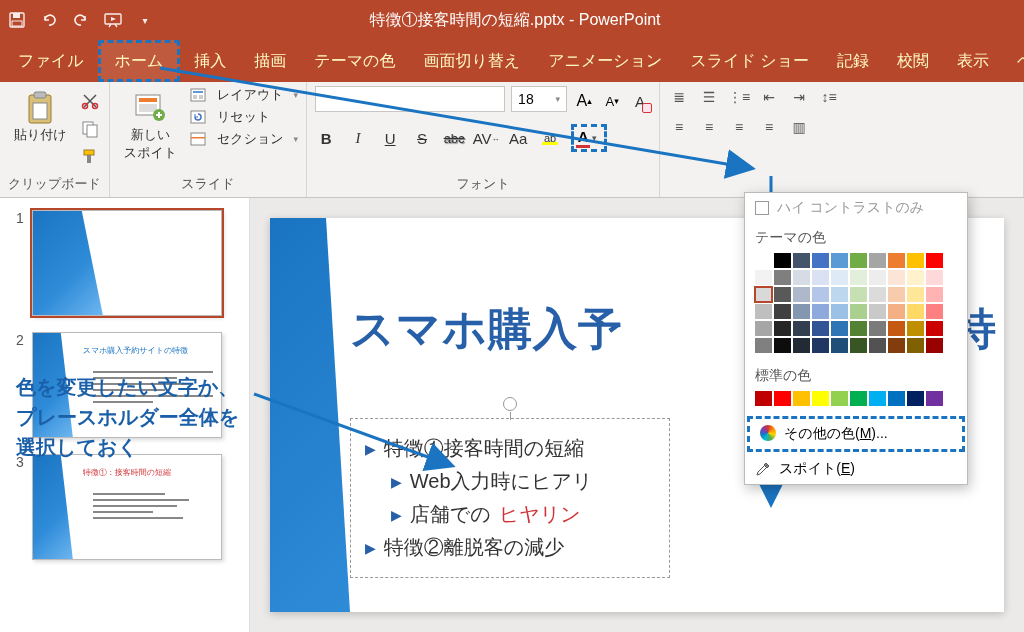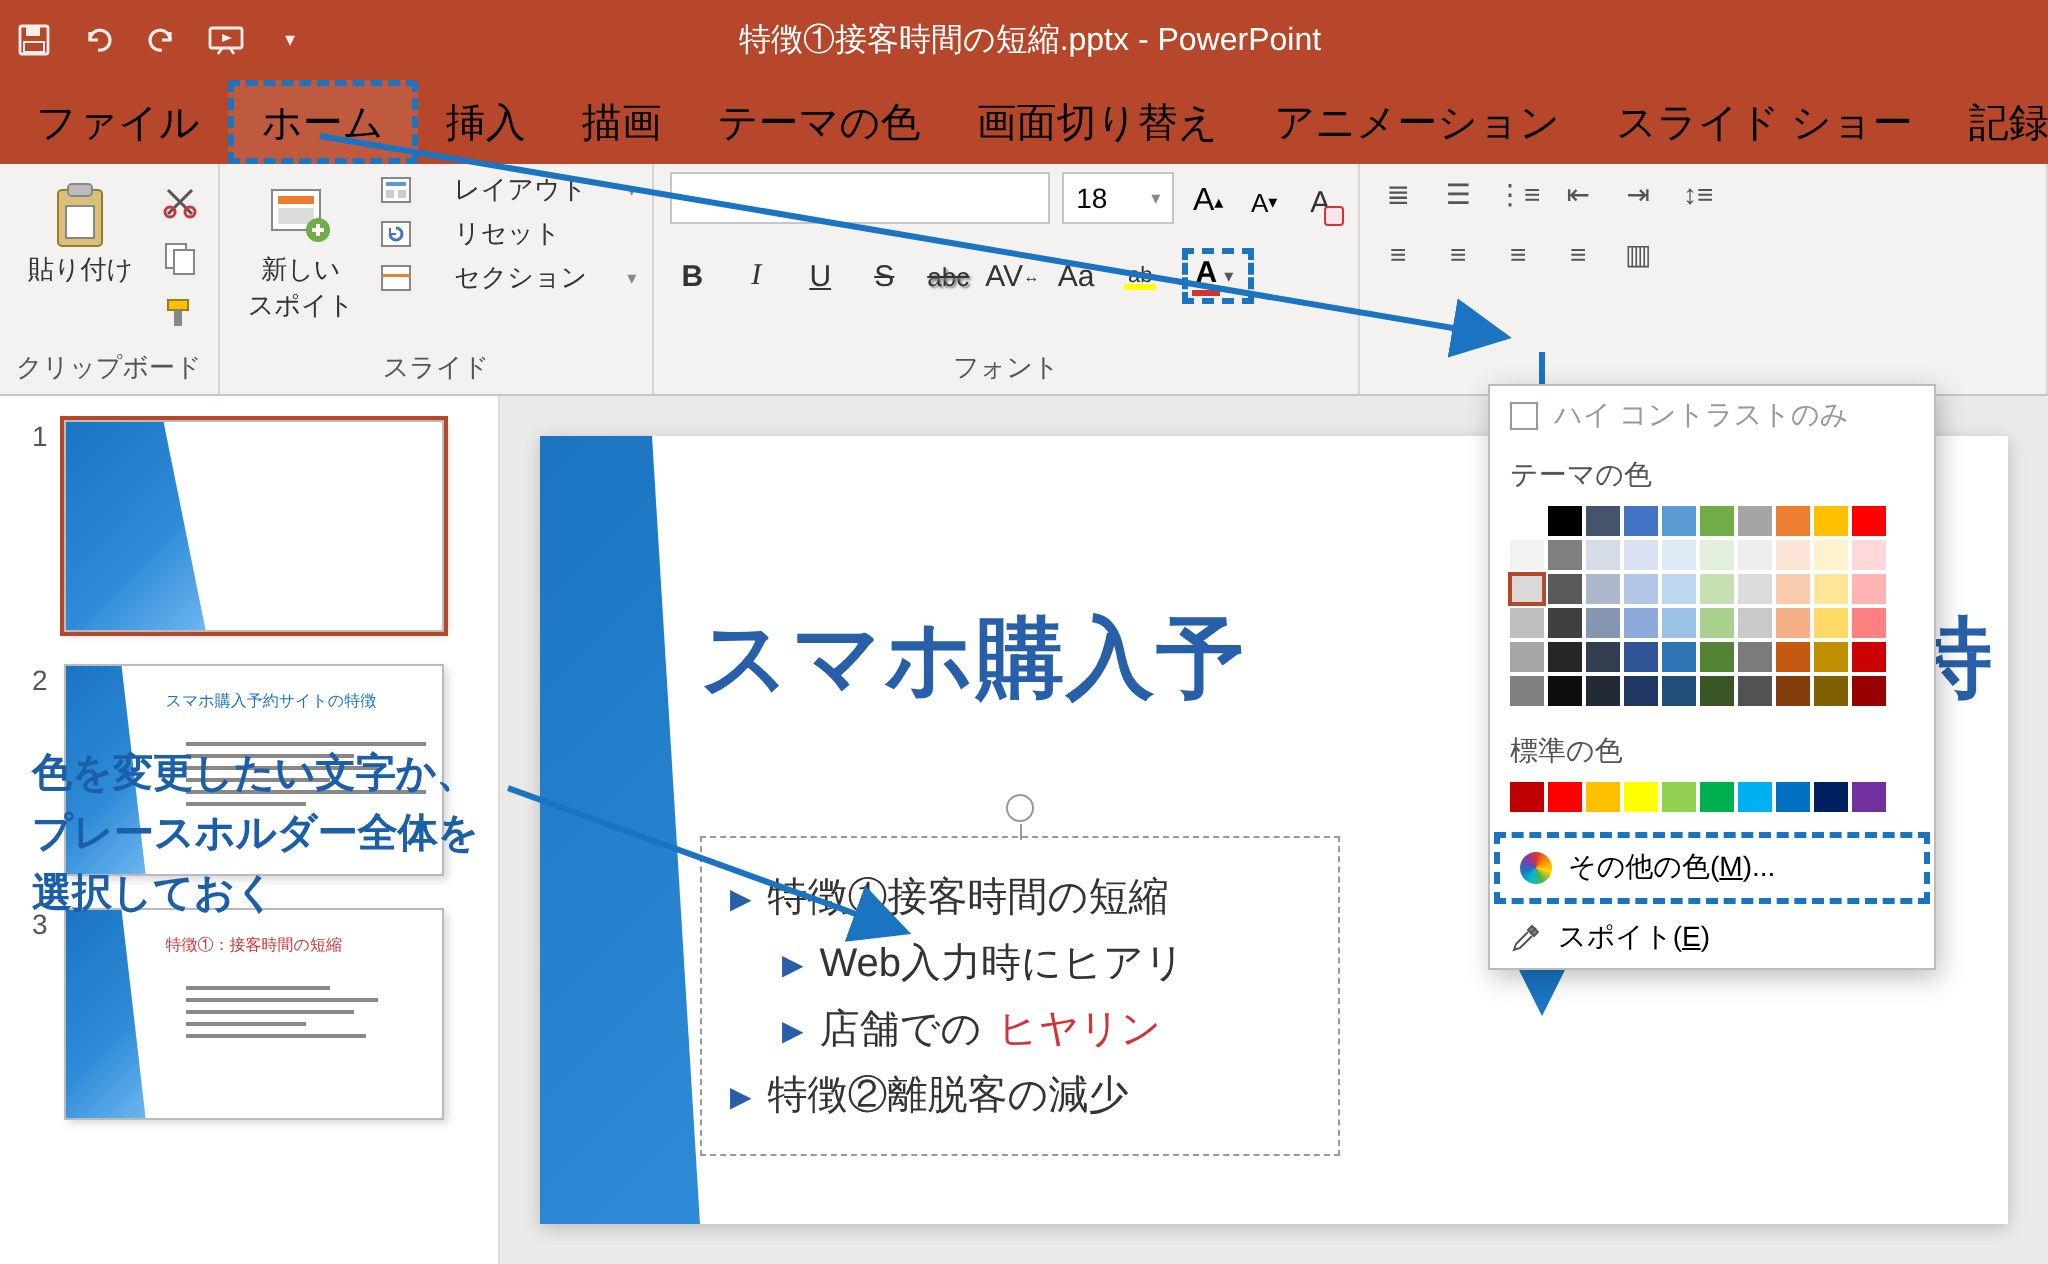--- a/index.html
+++ b/index.html
@@ -4,35 +4,35 @@
 <style>
 * { margin: 0; padding: 0; box-sizing: border-box; font-family: "Yu Gothic UI", "Meiryo", sans-serif; }
 body { width: 1024px; height: 632px; overflow: hidden; background: #f3f2f1; position: relative; }
 
 .titlebar { height: 40px; background: #b7472a; display: flex; align-items: center; padding: 0 8px; color: #fff; }
 .qat { display: flex; gap: 14px; align-items: center; }
 .qat-ico { width: 18px; height: 18px; display: flex; align-items: center; justify-content: center; opacity: 0.9; }
 .title-center { flex: 1; text-align: center; font-size: 16px; }
 
 .tabs { height: 42px; background: #b7472a; display: flex; align-items: stretch; padding: 0 4px; }
-.tab { padding: 0 14px; color: #000000; font-size: 20px; display: flex; align-items: center; cursor: pointer; white-space: nowrap; }
+.tab { padding: 0 14px; color: #fef9c3; font-size: 16px; display: flex; align-items: center; cursor: pointer; white-space: nowrap; }
 .tab.home { background: #c05a3f; border: 3px dashed #1a74c1; border-radius: 2px; }
 
 .ribbon { height: 116px; background: #f3f2f1; border-bottom: 1px solid #c8c6c4; display: flex; }
 .group { border-right: 1px solid #d6d6d6; padding: 4px 8px 0 8px; display: flex; flex-direction: column; }
 .group-body { flex: 1; display: flex; align-items: flex-start; gap: 6px; }
 .group-label { text-align: center; font-size: 13px; color: #555; padding: 2px 0 4px; }
 
 .btn-lg { display: flex; flex-direction: column; align-items: center; justify-content: center; padding: 4px 6px; font-size: 13px; color: #333; }
 .btn-lg .ico { width: 36px; height: 36px; display: flex; align-items: center; justify-content: center; }
 .col-btns { display: flex; flex-direction: column; gap: 6px; padding-top: 4px; }
 .col-btns .sm { width: 22px; height: 22px; display: flex; align-items: center; justify-content: center; }
 
 .row-btns { display: flex; flex-direction: column; gap: 4px; font-size: 13px; color: #333; }
-.row-btns .item { display: flex; align-items: center; gap: 20px; }
+.row-btns .item { display: flex; align-items: center; gap: 10px; }
 .row-btns .ic { width: 18px; height: 18px; display: inline-flex; align-items: center; justify-content: center; }
 
 .font-group .top-row { display: flex; align-items: flex-end; gap: 6px; margin-bottom: 6px; }
 .font-name { width: 190px; height: 26px; border: 1px solid #c8c6c4; background: #fff; display: flex; align-items: center; padding: 0 6px; font-size: 14px; color: #888; }
 .font-size { width: 56px; height: 26px; border: 1px solid #c8c6c4; background: #fff; display: flex; align-items: center; padding: 0 6px; font-size: 14px; justify-content: space-between; }
 .font-inc { width: 22px; height: 22px; font-size: 14px; display: flex; align-items: center; justify-content: center; }
 .font-group .bot-row { display: flex; align-items: center; gap: 10px; }
 .fbtn { width: 22px; height: 22px; font-size: 15px; display: flex; align-items: center; justify-content: center; color: #333; border: 1px solid transparent; }
 .fbtn.b { font-weight: bold; }
 .fbtn.i { font-style: italic; font-family: serif; }
@@ -78,21 +78,21 @@
 .arrow { position: absolute; background: none; z-index: 15; }
 
 .color-dropdown { position: absolute; right: 56px; top: 192px; width: 224px; background: #fff; border: 1px solid #bbb; box-shadow: 2px 4px 12px rgba(0,0,0,0.25); z-index: 30; font-size: 14px; }
 .cd-row { padding: 6px 10px; display: flex; align-items: center; gap: 8px; }
 .cd-check { width: 14px; height: 14px; border: 1px solid #999; }
 .cd-section { padding: 6px 10px 2px; color: #555; }
 .cd-swatches { padding: 4px 10px 6px; }
 .sw-row { display: flex; gap: 2px; margin-bottom: 2px; }
 .sw { width: 17px; height: 15px; }
 .sw.sel { outline: 2px solid #b7472a; outline-offset: -1px; }
-.cd-more { padding: 6px 10px; border: 3px dashed #1a74c1; display: flex; align-items: center; gap: 8px; margin: 2px; }
+.cd-more { padding: 6px 10px; border: 3px dashed #1a74c1; display: flex; align-items: flex-start; gap: 8px; margin: 2px; }
 .cd-eye { padding: 6px 10px; display: flex; align-items: center; gap: 8px; }
 .undln { text-decoration: underline; }
 .wheel { width: 16px; height: 16px; border-radius: 50%; background: conic-gradient(#d13438,#ff8c00,#ffd400,#4caf50,#00bcd4,#1a74c1,#7b3fb5,#d13438); }
 .eyedrop { width: 16px; height: 16px; display: flex; align-items: center; justify-content: center; }
 </style>
 </head>
 <body>
 
 <div class="titlebar">
   <div class="qat">

